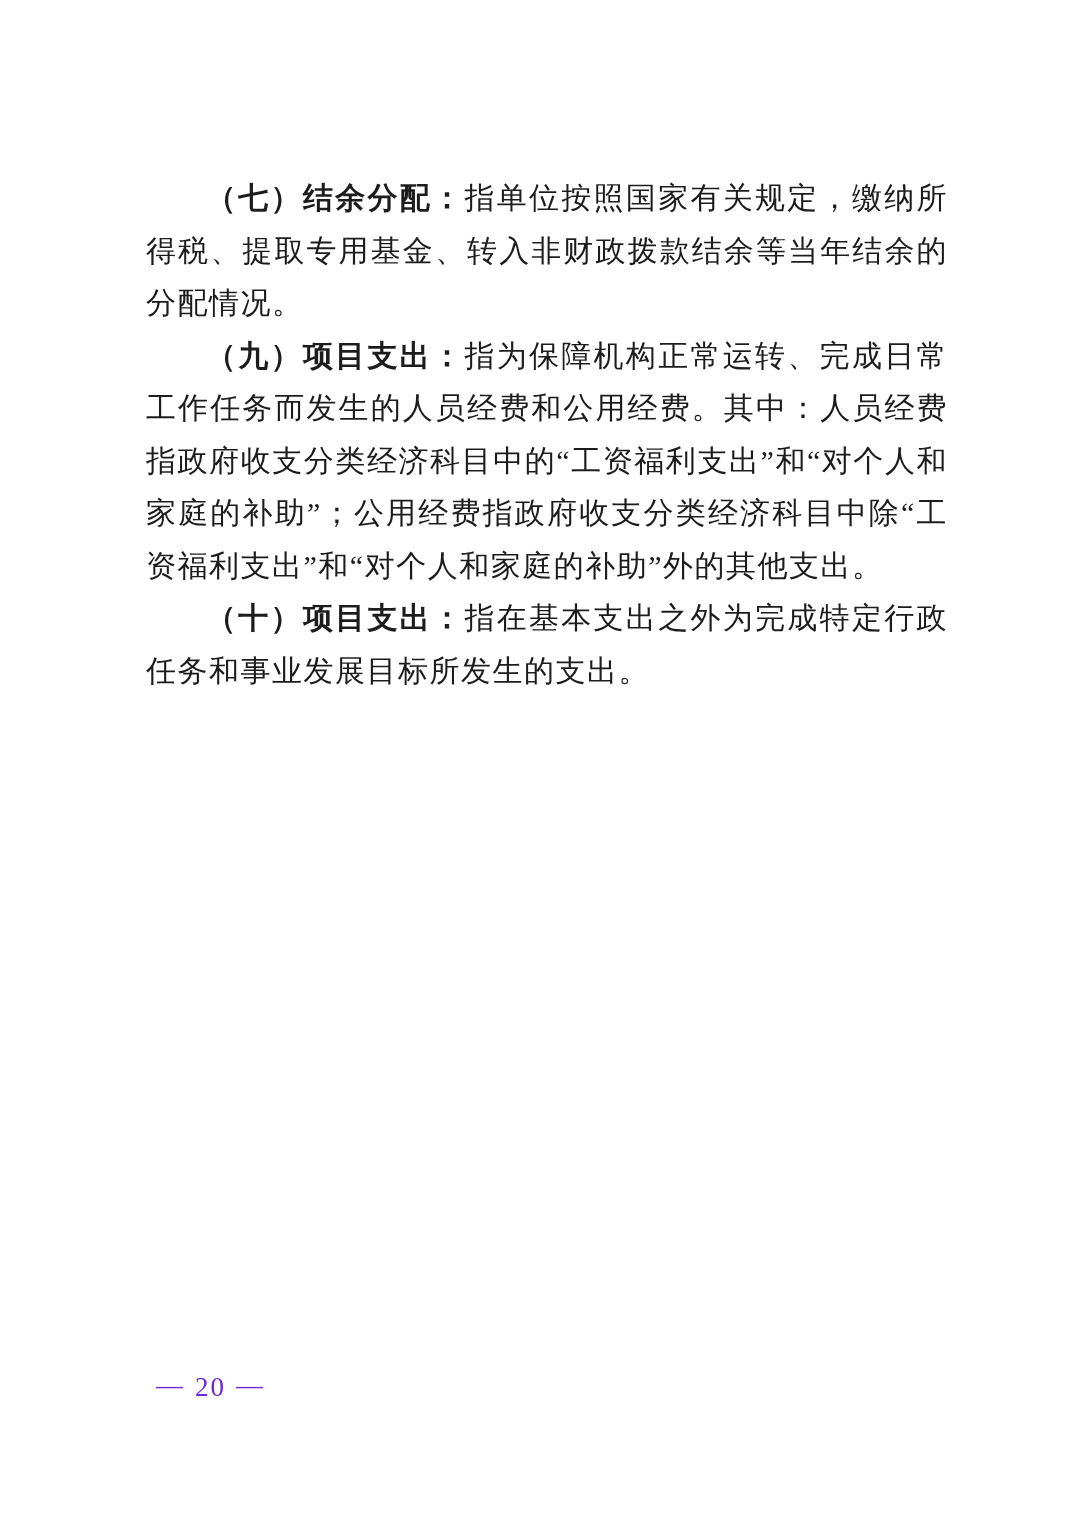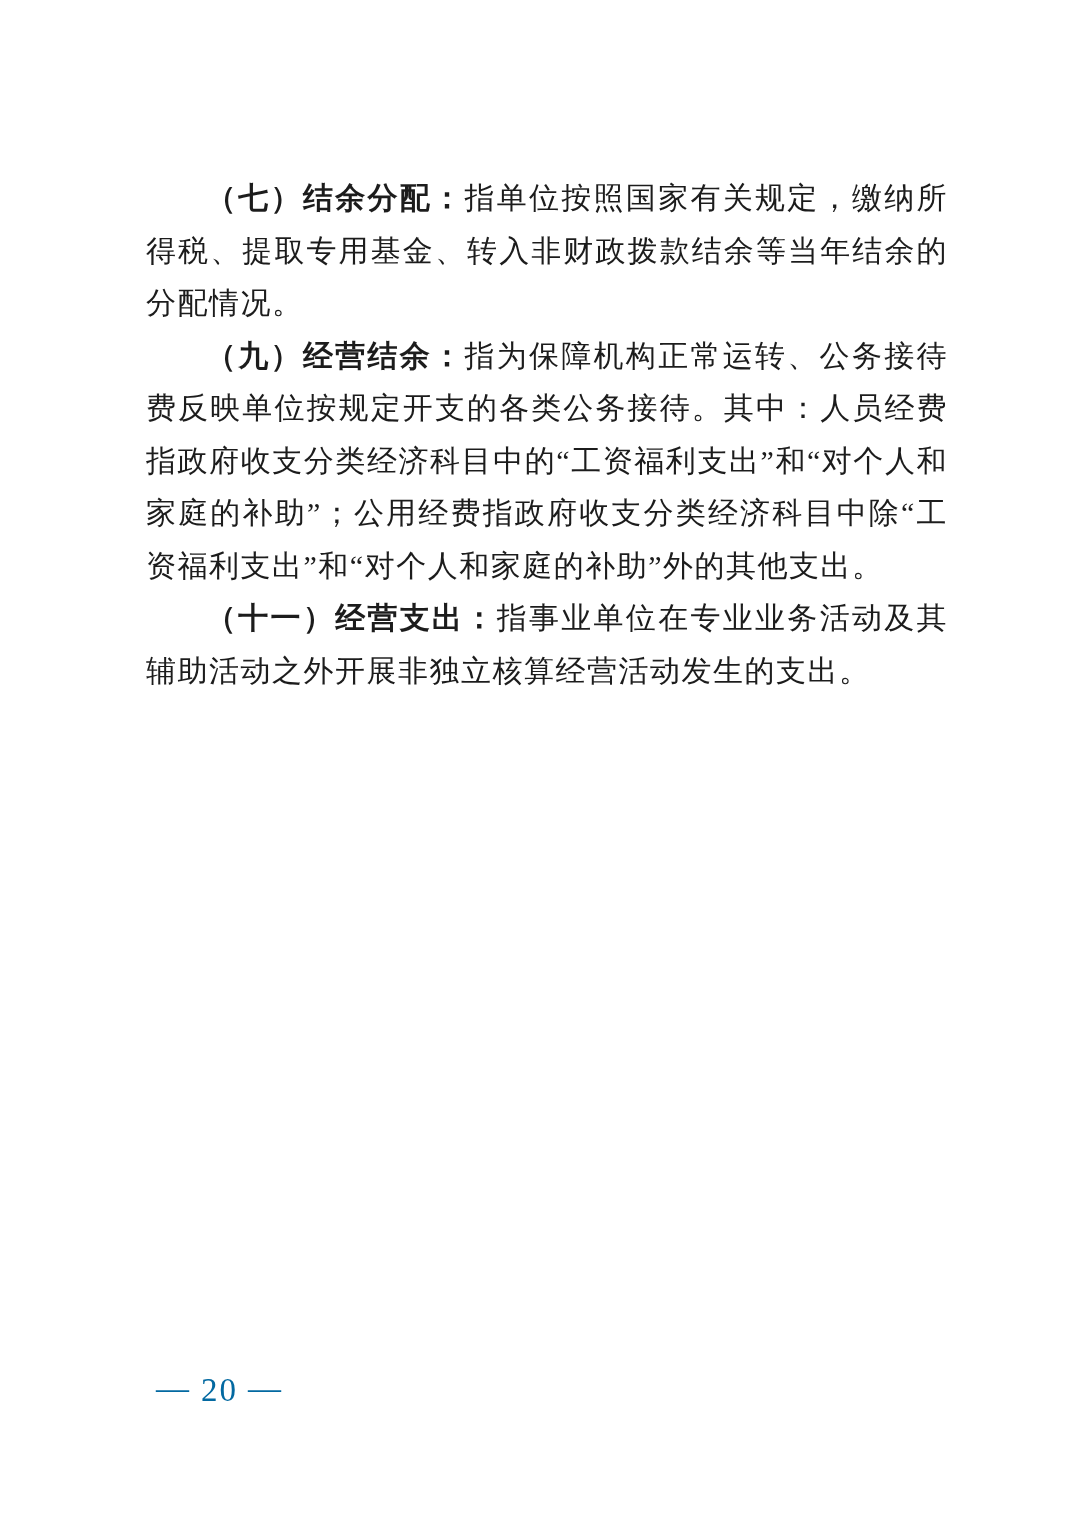--- a/index.html
+++ b/index.html
@@ -31,44 +31,44 @@
     text-indent: 2em;
     word-break: break-all;
   }
   p.para .term {
     font-weight: bold;
   }
   .footer {
     position: absolute;
     left: 146px;
     top: 1372px;
-    font-size: 33px;
-    color: #0369a1;
+    font-size: 27px;
+    color: #6d28d9;
     letter-spacing: 2px;
     white-space: nowrap;
   }
   .footer .dash {
     display: inline-block;
     margin: 0 10px;
     transform: translateY(-2px);
   }
 </style>
 </head>
 <body>
 
 <div class="page">
 
   <div class="content">
 
     <p class="para"><span class="term">（七）结余分配：</span><span>指单位按照国家有关规定，缴纳所得税、提取专用基金、转入非财政拨款结余等当年结余的分配情况。</span></p>
 
 
-    <p class="para"><span class="term">（九）经营结余：</span><span>指为保障机构正常运转、公务接待费反映单位按规定开支的各类公务接待。其中：人员经费指政府收支分类经济科目中的“工资福利支出”和“对个人和家庭的补助”；公用经费指政府收支分类经济科目中除“工资福利支出”和“对个人和家庭的补助”外的其他支出。</span></p>
+    <p class="para"><span class="term">（九）项目支出：</span><span>指为保障机构正常运转、完成日常工作任务而发生的人员经费和公用经费。其中：人员经费指政府收支分类经济科目中的“工资福利支出”和“对个人和家庭的补助”；公用经费指政府收支分类经济科目中除“工资福利支出”和“对个人和家庭的补助”外的其他支出。</span></p>
 
+    <p class="para"><span class="term">（十）项目支出：</span><span>指在基本支出之外为完成特定行政任务和事业发展目标所发生的支出。</span></p>
 
-    <p class="para"><span class="term">（十一）经营支出：</span><span>指事业单位在专业业务活动及其辅助活动之外开展非独立核算经营活动发生的支出。</span></p>
 
 
   </div>
 
   <div class="footer"><span class="dash">—</span><span>20</span><span class="dash">—</span></div>
 
 </div>
 
 </body></html>

